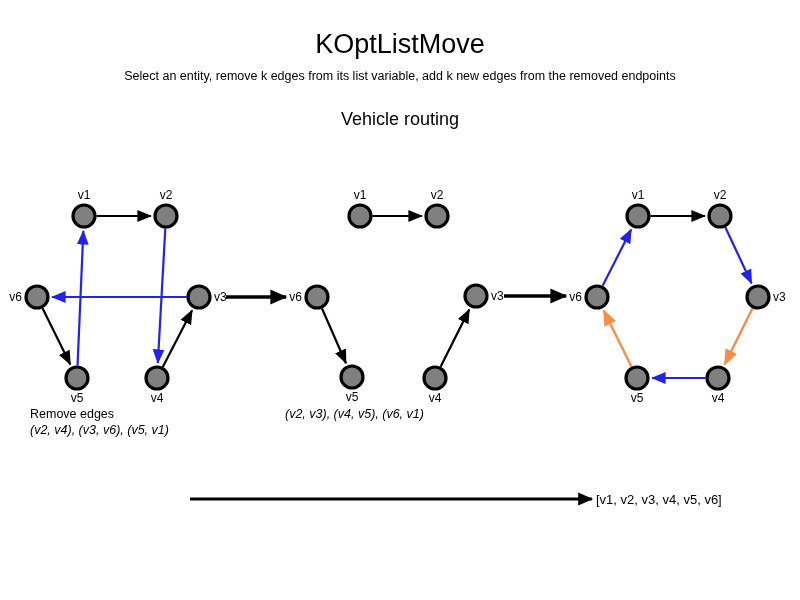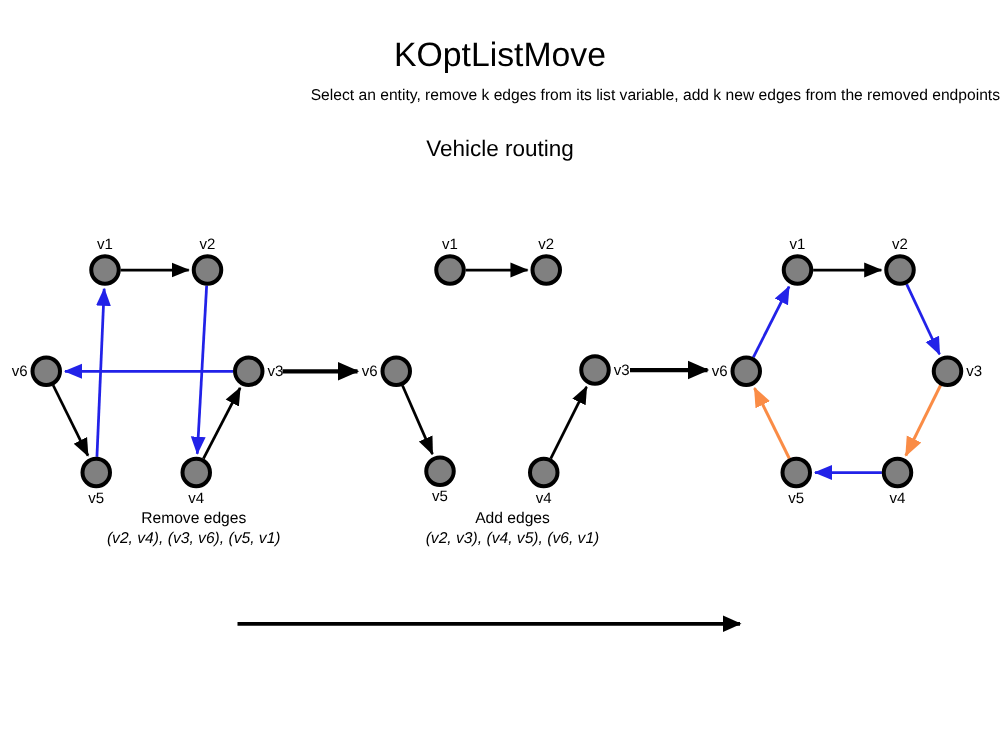--- a/index.html
+++ b/index.html
@@ -30,21 +30,21 @@
     font-size: 27px;
     font-weight: 400;
     letter-spacing: 0px;
     line-height: 40px;
   }
   .subtitle {
     position: absolute;
     left: 0;
     top: 68px;
     width: 800px;
-    text-align: right;
+    text-align: center;
     font-size: 12.5px;
     line-height: 16px;
   }
   .context-label {
     position: absolute;
     left: 0;
     top: 110px;
     width: 800px;
     text-align: center;
     font-size: 18px;
@@ -68,21 +68,20 @@
     font-size: 12px;
     fill: #000000;
   }
   .edge-black { stroke: #000000; stroke-width: 2.2; fill: none; }
   .edge-blue  { stroke: #2222e8; stroke-width: 2.2; fill: none; }
   .edge-orange{ stroke: #fa8c46; stroke-width: 2.4; fill: none; }
   .flow-arrow { stroke: #000000; stroke-width: 3.4; fill: none; }
   .list-arrow { stroke: #000000; stroke-width: 3.0; fill: none; }
   .caption {
     position: absolute;
-    text-align: center;
     font-size: 12.5px;
     line-height: 16px;
     white-space: nowrap;
   }
   .caption .cap-title { display: block; }
   .caption .cap-sub { display: block; font-style: italic; }
   .panel1-caption { left: 30px;  top: 406px; width: 250px; }
   .panel2-caption { left: 285px; top: 406px; width: 250px; }
   .panel3-caption { left: 570px; top: 406px; width: 230px; }
   .list-text {
@@ -218,21 +217,21 @@
         <line x1="190" y1="499" x2="592" y2="499" marker-end="url(#arrow-flow)" class="list-arrow"></line>
       </g>
   </svg>
 
   <div class="caption panel1-caption">
     <span class="cap-title">Remove edges</span>
     <span class="cap-sub">(v2, v4), (v3, v6), (v5, v1)</span>
   </div>
 
   <div class="caption panel2-caption">
-    <span class="cap-title">Add edges</span>
     <span class="cap-sub">(v2, v3), (v4, v5), (v6, v1)</span>
   </div>
 
   <div class="caption panel3-caption">
   </div>
 
+  <div class="list-text list-after">[v1, v2, v3, v4, v5, v6]</div>
 
 </div>
 
 </body></html>

